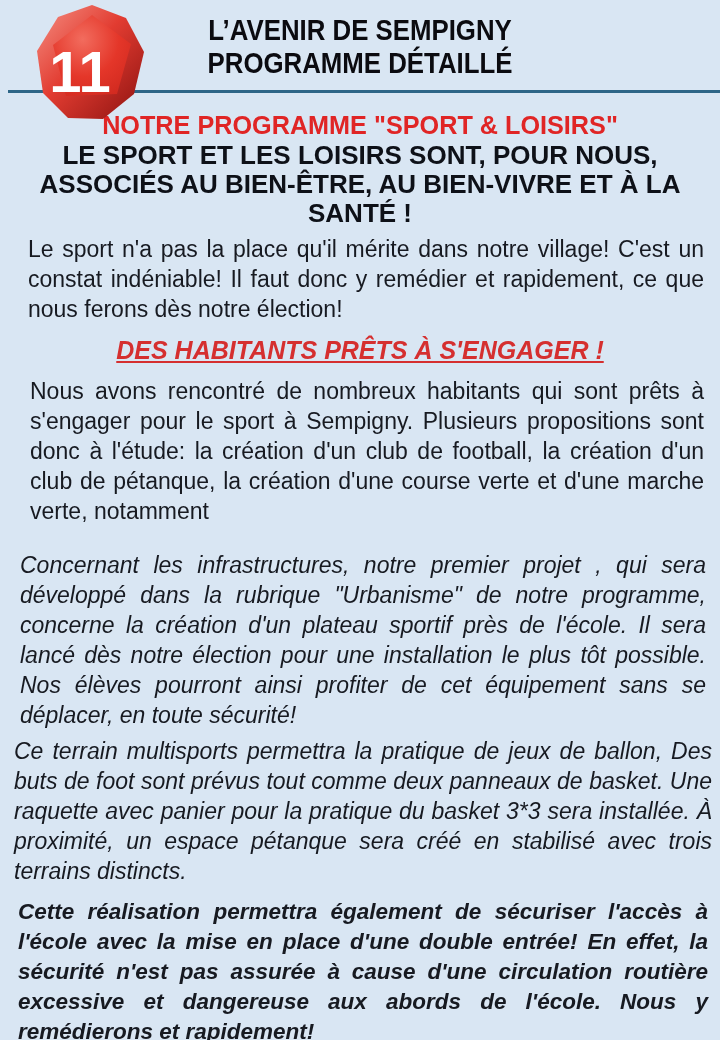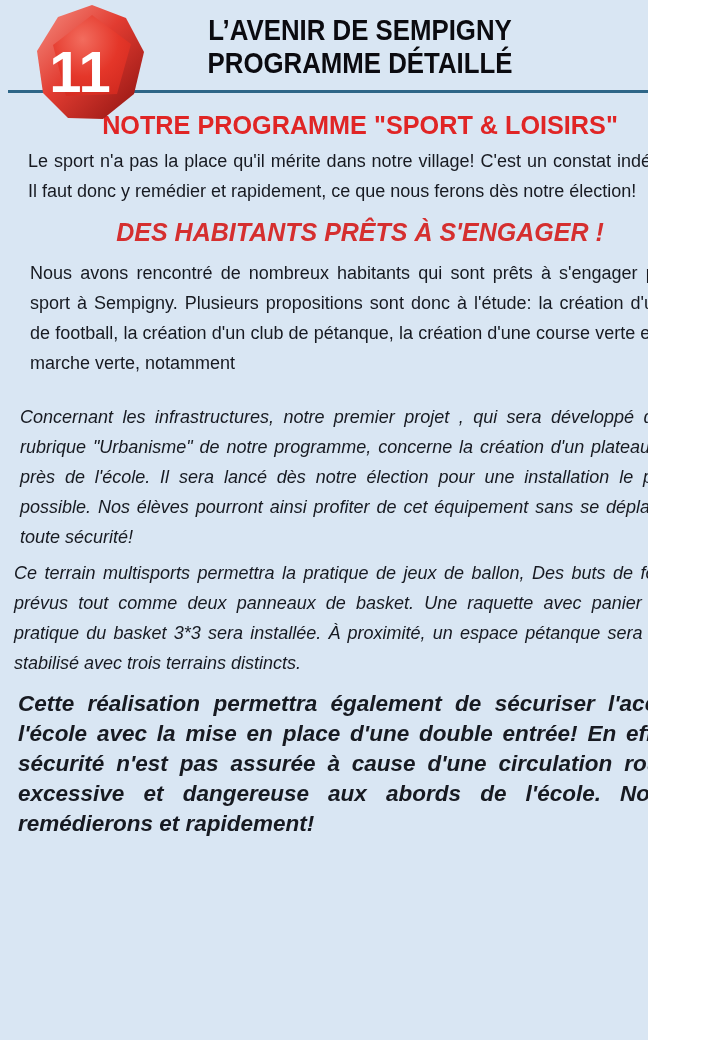--- a/index.html
+++ b/index.html
@@ -1,18 +1,18 @@
 <!DOCTYPE html>
 <html lang="fr"><head>
 <meta charset="utf-8">
 <style>
   html,body{margin:0;padding:0;}
   .page{
     position:relative;
-    width:648px;height:1040px;
+    width:720px;height:1040px;
     background:#d9e6f3;
     overflow:hidden;
     font-family:"Liberation Sans",sans-serif;
     color:#14171e;
   }
   
   .divider{
     position:absolute;top:90px;left:8px;width:712px;height:3px;
     background:#2e6687;z-index:1;
   }
@@ -46,23 +46,24 @@
     font-weight:700;
     font-size:26px;line-height:29px;
     color:#0e1118;
   }
   .h-red-italic{
     margin:12px 12px 0;
     text-align:center;
     font-weight:700;font-style:italic;
     font-size:25px;line-height:28px;
     color:#d52f2f;
+    text-decoration:underline;
   }
   .para{
-    font-size:18px;line-height:30px;
+    font-size:23px;line-height:30px;
     text-align:justify;
     color:#171a21;
     hyphens:none;
   }
   .p1{margin:6px 16px 0 28px;font-style:normal;}
   .p2{margin:12px 16px 0 30px;}
   .p3{margin:24px 14px 4px 20px;font-style:italic;}
   .p4{margin:6px 8px 11px 14px;font-style:italic;}
   .p5{margin:6px 12px 0 18px;font-style:italic;font-weight:700;font-size:22.5px;}
 </style>
@@ -93,20 +94,25 @@
 
   <div class="title">
     <div>L’AVENIR DE SEMPIGNY</div>
     <div>PROGRAMME DÉTAILLÉ</div>
   </div>
 
   <div class="content">
 
     <div class="h-red">NOTRE PROGRAMME "SPORT &amp; LOISIRS"</div>
 
+    <div class="h-black">
+      <div>LE SPORT ET LES LOISIRS SONT, POUR NOUS,</div>
+      <div>ASSOCIÉS AU BIEN-ÊTRE, AU BIEN-VIVRE ET À LA</div>
+      <div>SANTÉ !</div>
+    </div>
 
     <p class="para p1">Le sport n'a pas la place qu'il mérite dans notre village! C'est un constat indéniable! Il faut donc y remédier et rapidement, ce que nous ferons dès notre élection!</p>
 
     <div class="h-red-italic">DES HABITANTS PRÊTS À S'ENGAGER !</div>
 
     <p class="para p2">Nous avons rencontré de nombreux habitants qui sont prêts à s'engager pour le sport à Sempigny. Plusieurs propositions sont donc à l'étude: la création d'un club de football, la création d'un club de pétanque, la création d'une course verte et d'une marche verte, notamment</p>
 
     <p class="para p3">Concernant les infrastructures, notre premier projet , qui sera développé dans la rubrique "Urbanisme" de notre programme, concerne la création d'un plateau sportif près de l'école. Il sera lancé dès notre élection pour une installation le plus tôt possible. Nos élèves pourront ainsi profiter de cet équipement sans se déplacer, en toute sécurité!</p>
 
     <p class="para p4">Ce terrain multisports permettra la pratique de jeux de ballon, Des buts de foot sont prévus tout comme deux panneaux de basket. Une raquette avec panier pour la pratique du basket 3*3 sera installée. À proximité, un espace pétanque sera créé en stabilisé avec trois terrains distincts.</p>

